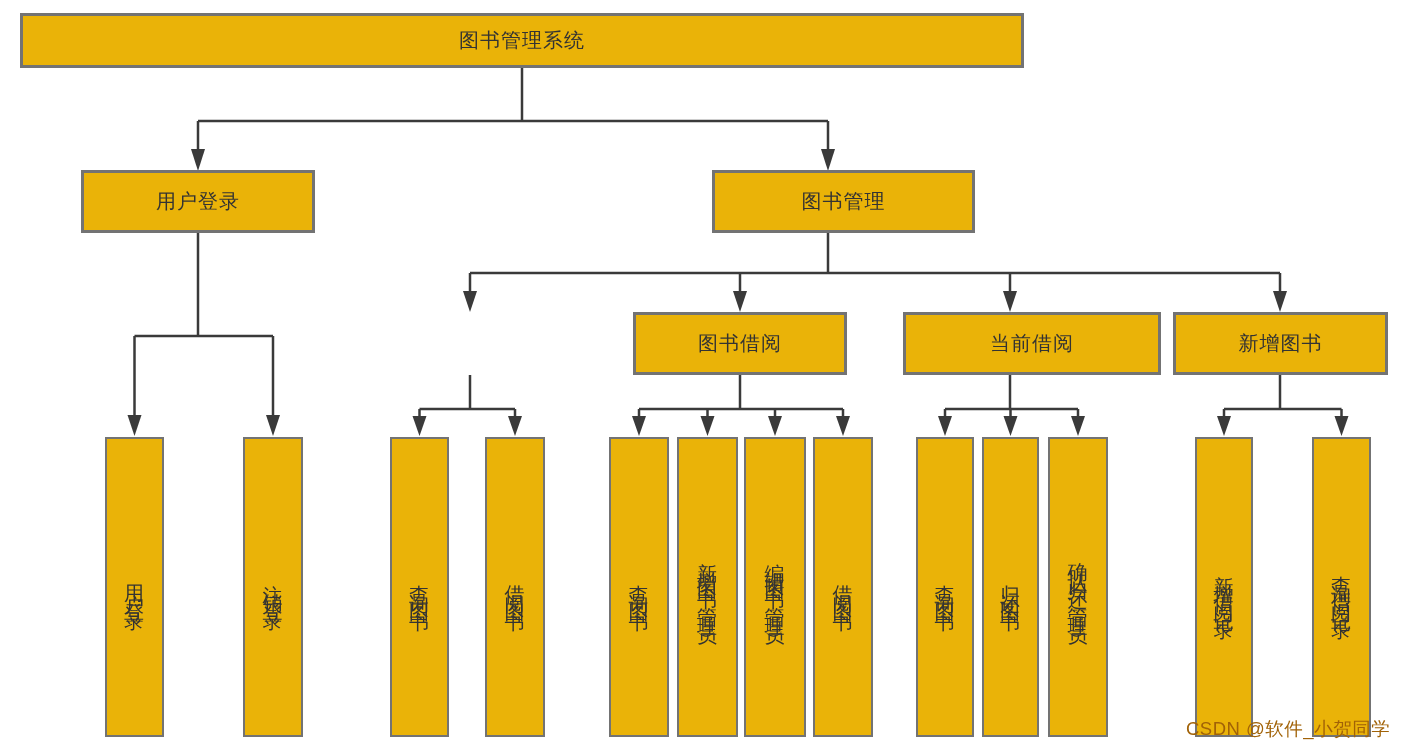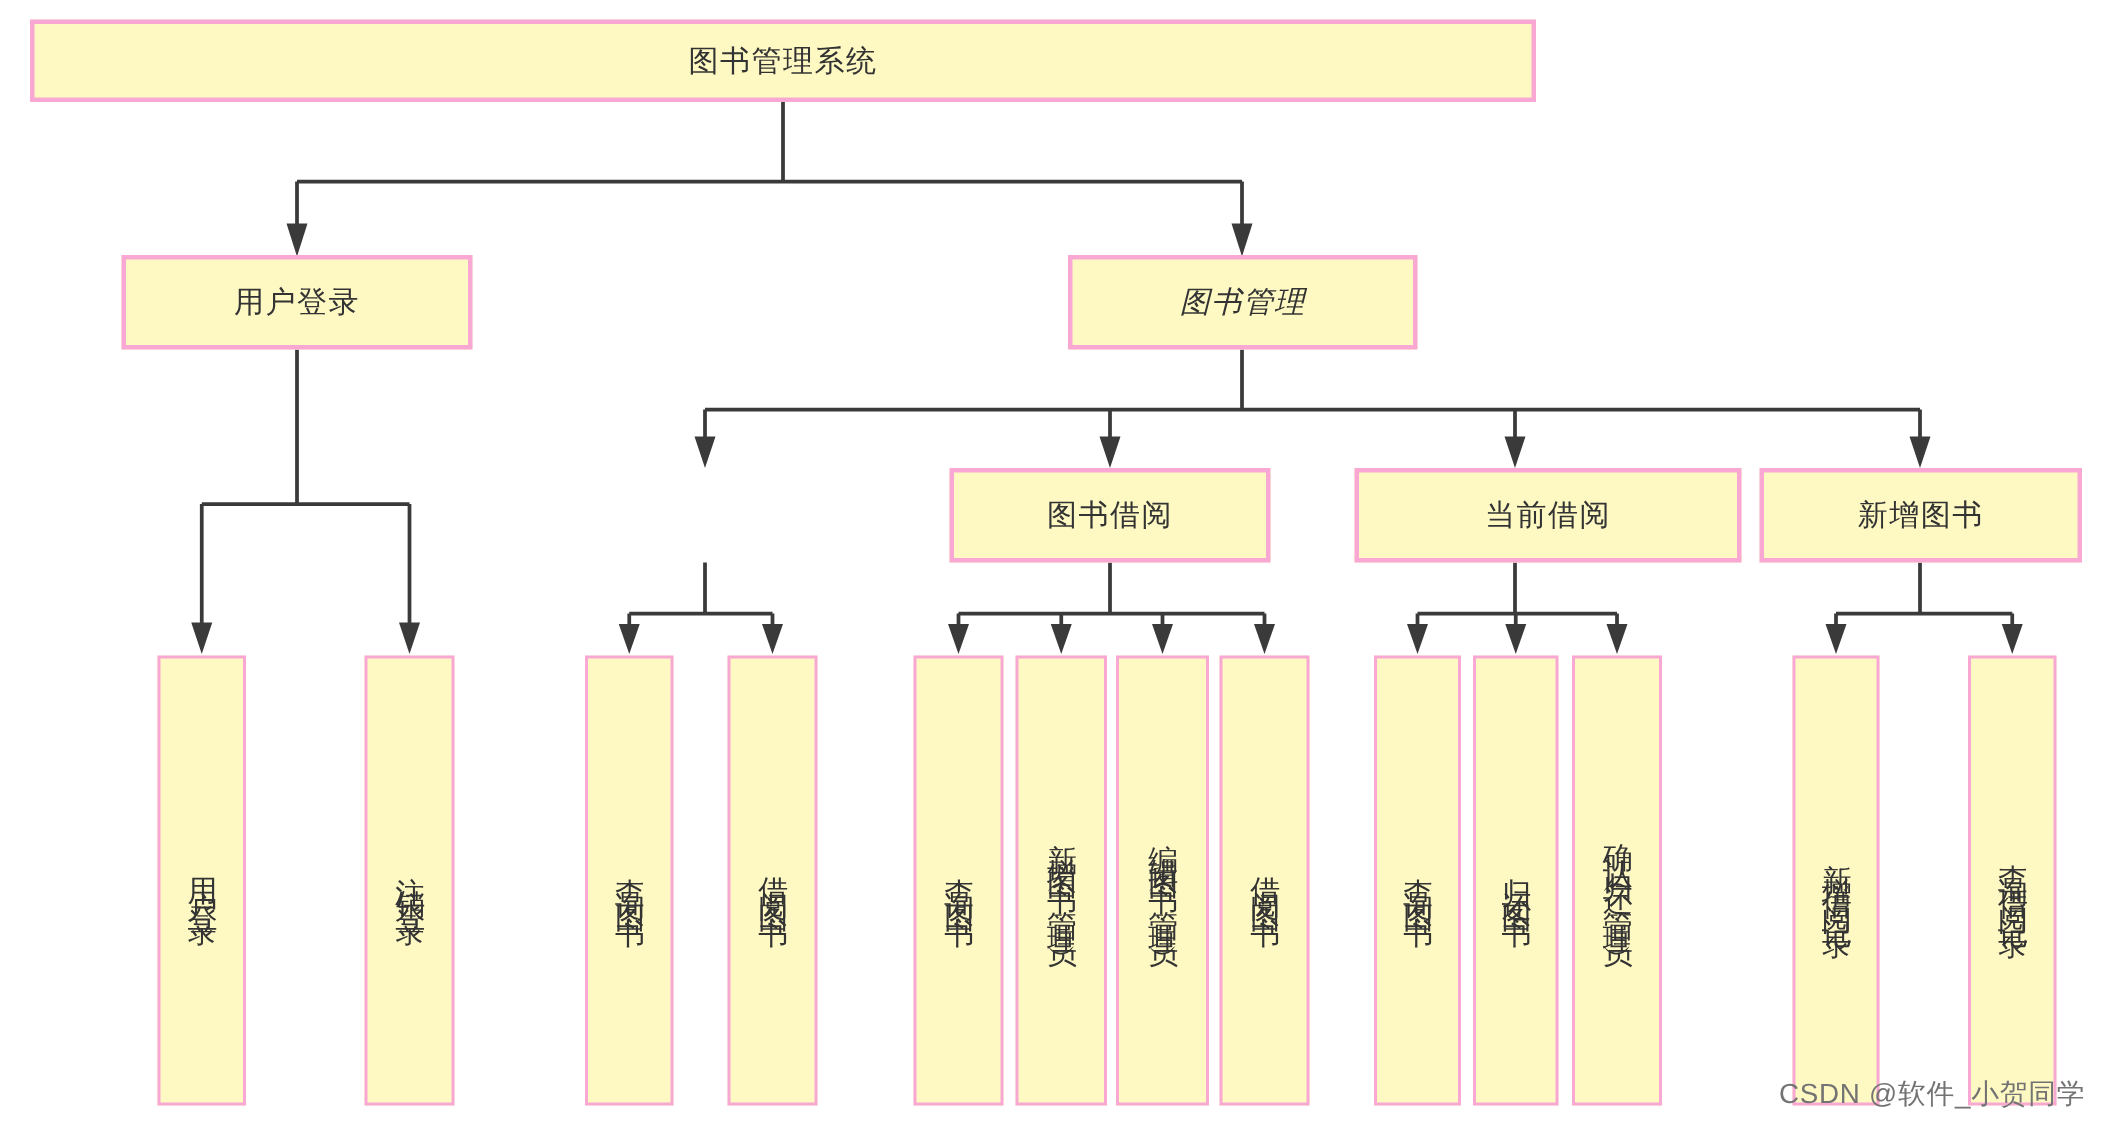--- a/index.html
+++ b/index.html
@@ -17,22 +17,22 @@
   }
   .connectors {
     position: absolute;
     left: 0;
     top: 0;
     z-index: 1;
   }
   .node {
     position: absolute;
     box-sizing: border-box;
-    background: #fef9c3;
-    border: 3px solid #f9a8d4;
+    background: #eab308;
+    border: 3px solid #737373;
     display: flex;
     align-items: center;
     justify-content: center;
     color: #333333;
     font-size: 20px;
     letter-spacing: 1px;
     z-index: 2;
     text-align: center;
   }
   .leaf {
@@ -43,21 +43,21 @@
     text-orientation: mixed;
     letter-spacing: 9px;
     line-height: 1;
     white-space: nowrap;
   }
   .watermark {
     position: absolute;
     left: 1186px;
     top: 716px;
     z-index: 3;
-    color: #737373;
+    color: #a16207;
     font-size: 18.5px;
     letter-spacing: 0.5px;
     white-space: nowrap;
   }
 </style>
 </head>
 <body>
 
 <div class="canvas">
 
@@ -131,21 +131,21 @@
     </g>
   </svg>
 
   <div class="node" style="left:20px; top:13px; width:1004px; height:55px;">
     <span>图书管理系统</span>
   </div>
 
   <div class="node" style="left:81px; top:170px; width:234px; height:63px;">
     <span>用户登录</span>
   </div>
-  <div class="node" style="left:712px; top:170px; width:233px; height:63px;font-style:italic;">
+  <div class="node" style="left:712px; top:170px; width:263px; height:63px;">
     <span>图书管理</span>
   </div>
 
   <div class="node" style="left:633px; top:312px; width:214px; height:63px;text-align:right;">
     <span>图书借阅</span>
   </div>
   <div class="node" style="left:903px; top:312px; width:258px; height:63px;">
     <span>当前借阅</span>
   </div>
   <div class="node" style="left:1173px; top:312px; width:215px; height:63px;">

